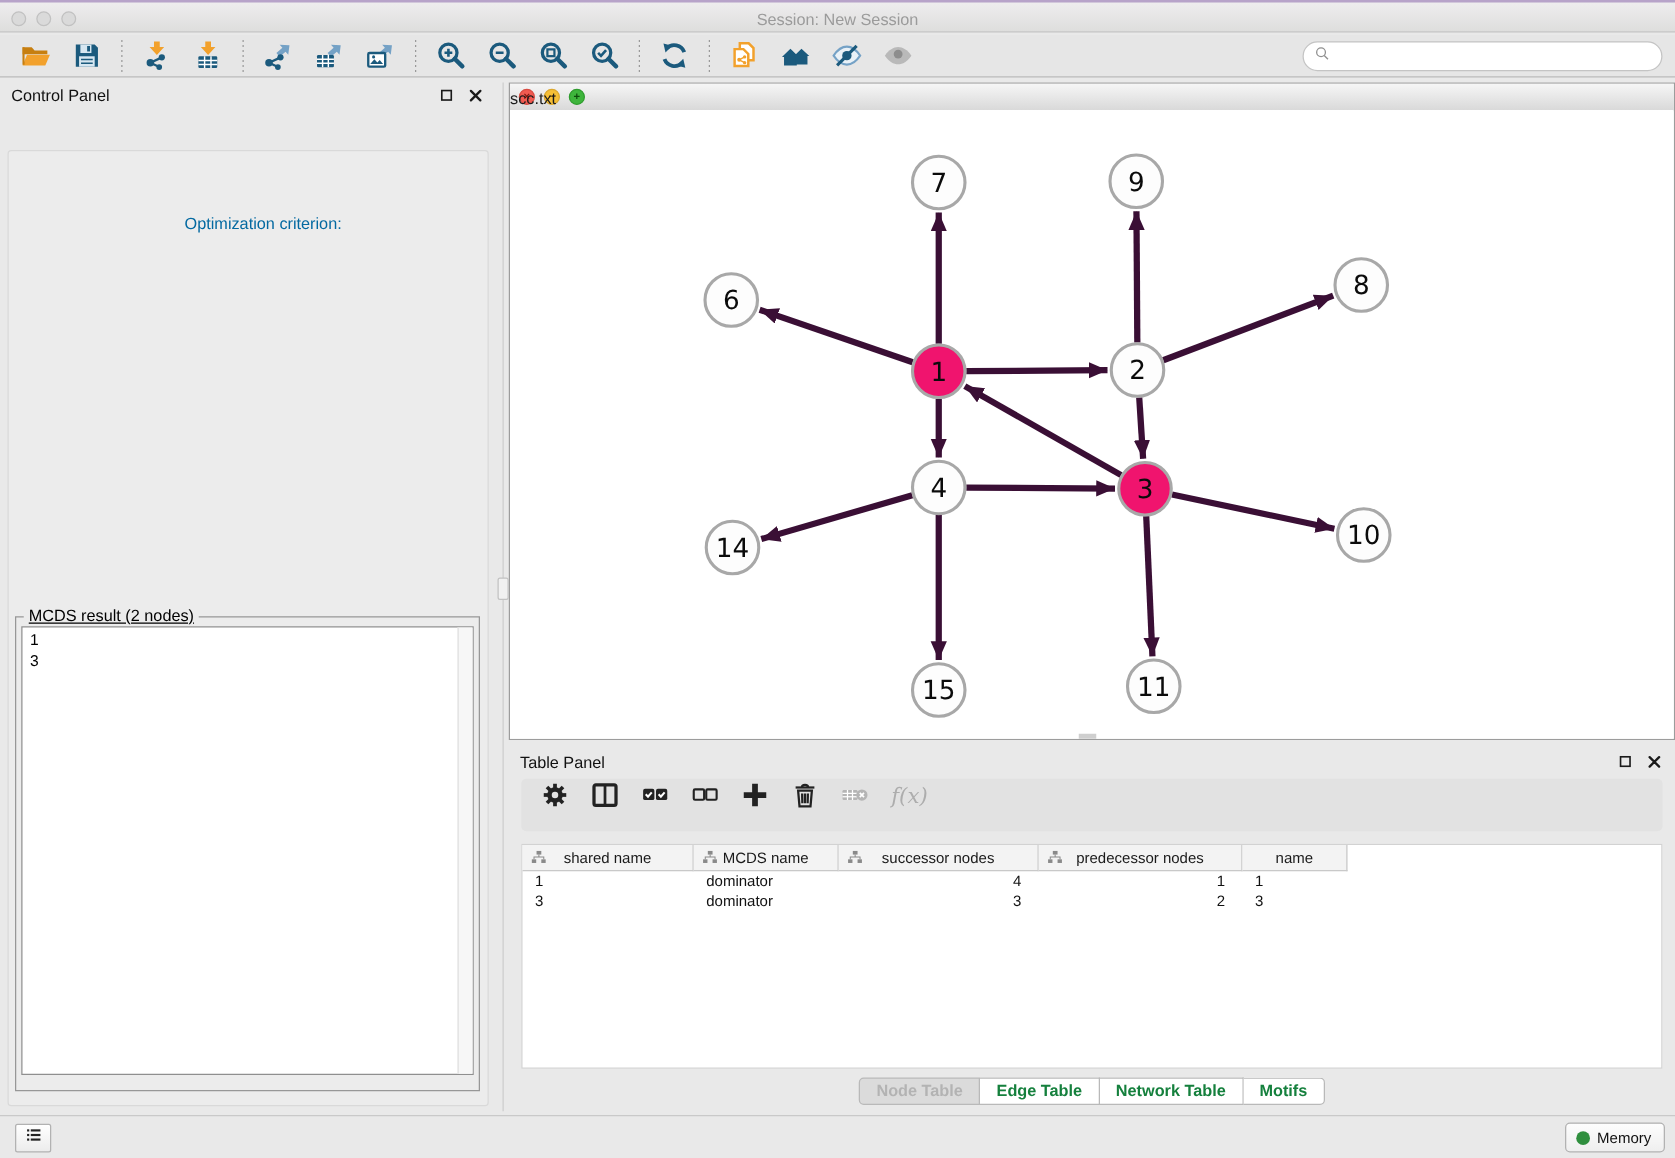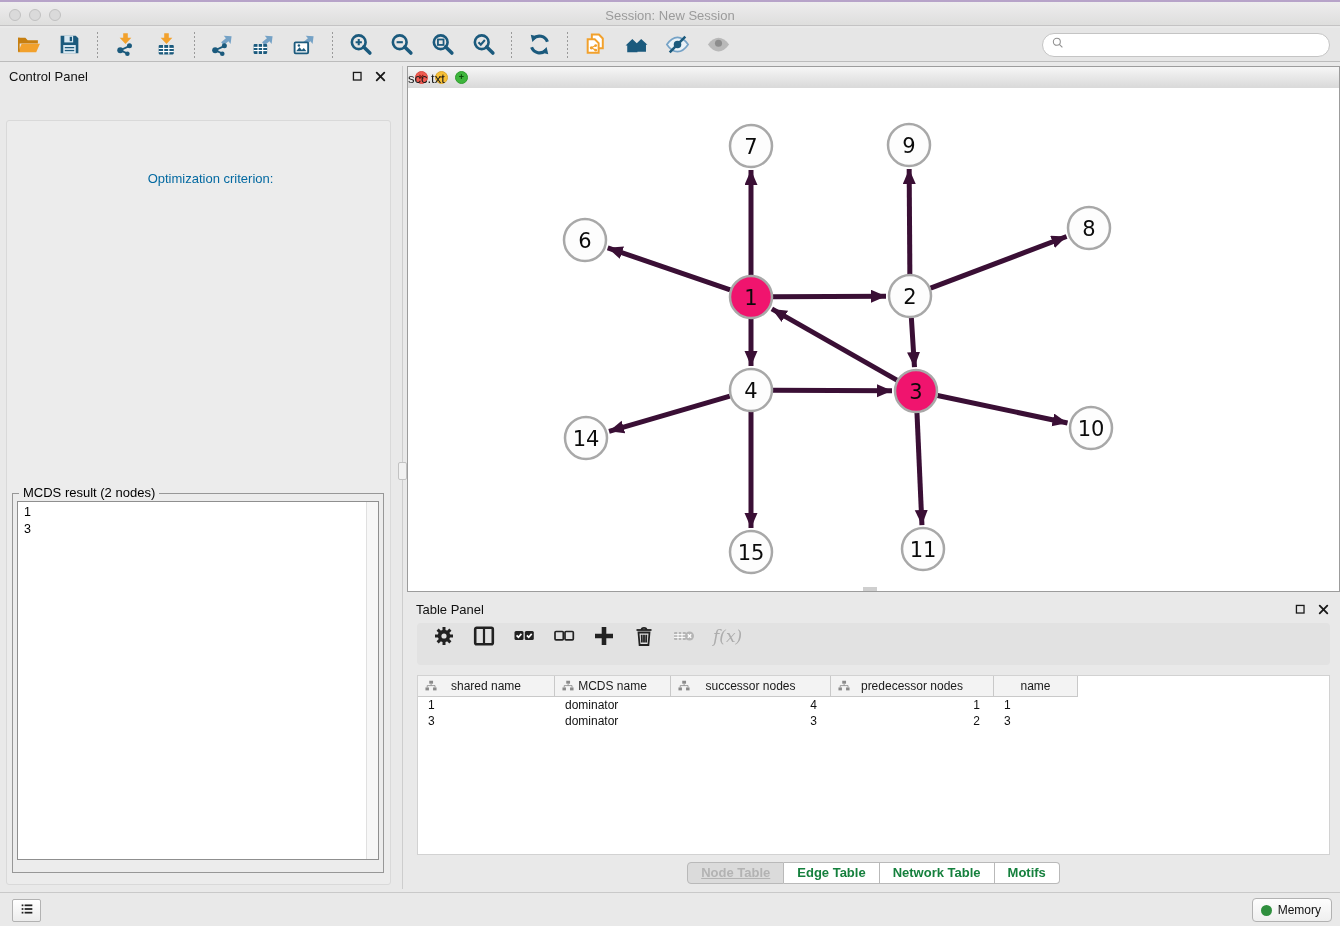--- a/index.html
+++ b/index.html
@@ -43,21 +43,21 @@
     border:1px solid #d9d9d9; border-radius:3px; }
   .opt-label { position:absolute; top:17px; left:12px; width:100%; text-align:center; font-size:13px; color:#0369a1;margin-top:33px; }
   .criterion-select { position:absolute; left:38px; top:39px; width:311px; height:22px; background:#fff;
     border:1px solid #b3b3b3; border-radius:4px; font-size:13px; display:flex; align-items:center;
     padding-left:9px; cursor:default; }
   .criterion-select .stepper { position:absolute; right:3px; top:2px; display:flex; }
   .btn-row { position:absolute; top:72px; left:0; width:100%; display:flex; justify-content:center; gap:14px; }
   .pbtn { height:22px; line-height:18px; padding:0 15px; background:#fff; border:1px solid #b3b3b3;
     border-radius:4px; font-size:13px; font-family:"Liberation Sans",sans-serif; cursor:default; }
   .mcds-box { position:absolute; left:5px; top:372px; width:372px; height:380px; border:1px solid #979797; }
-  .mcds-legend { position:absolute; left:6px; top:-9px; background:#ececec; padding:0 4px; font-size:13px; }
+  .mcds-legend { position:absolute; left:6px; top:-9px; background:#ececec; padding:0 4px; font-size:13px;text-decoration:underline; }
   .mcds-text { position:absolute; left:4px; top:7px; right:4px; bottom:12px; background:#fff;
     border:1px solid #8f8f8f; font-size:12.5px; }
   .mcds-lines { position:absolute; left:6px; top:2px; right:14px; }
   .rline { height:17px; line-height:17px; }
   .mcds-scroll { position:absolute; right:0; top:0; bottom:0; width:12px; background:#f7f7f7; border-left:1px solid #e0e0e0; }
 
   .splitter-line { position:absolute; left:402px; top:66px; width:1px; height:823px; background:#cdcdcd; }
   .splitter-handle { position:absolute; left:398px; top:462px; width:9px; height:18px; background:#f1f1f1;
     border:1px solid #c2c2c2; border-radius:2px; }
 
@@ -89,21 +89,21 @@
   .thicon { position:absolute; left:6px; top:3px; display:inline-flex; }
   .thicon svg { height:14px; width:14px; }
   .trow { display:flex; height:16px; line-height:16px; font-size:12px; color:#111; }
   .td { padding-left:10px; white-space:nowrap; overflow:hidden; }
   .td.right { text-align:right; padding-right:14px; padding-left:0; }
   .table-tabs { position:absolute; left:0; top:265px; width:100%; display:flex; justify-content:center; }
   .btab { height:22px; line-height:20px; padding:0 13px; font-size:13px; font-weight:600; background:#fff;
     border:1px solid #b9b9b9; border-left:none; color:#15803d; font-family:"Liberation Sans",sans-serif; cursor:default; }
   .btab:first-child { border-left:1px solid #b9b9b9; border-radius:4px 0 0 4px; }
   .btab:last-child { border-radius:0 4px 4px 0; }
-  .btab.active { background:#dbdbdb; color:#b3b3b3;text-decoration:underline; }
+  .btab.active { background:#dbdbdb; color:#b3b3b3; }
 
   
   .status-bar { position:absolute; left:0; top:892px; width:100%; height:34px; background:#e9e9e9;
     border-top:1px solid #c9c9c9; }
   .list-btn { position:absolute; left:12px; top:6px; width:29px; height:23px;
     background:linear-gradient(#fff,#ececec); border:1px solid #b2b2b2; border-radius:2px;
     display:flex; align-items:center; justify-content:center; }
   .list-btn svg { height:16px; width:16px; }
   .memory-btn { position:absolute; right:8px; top:5px; height:24px; padding:0 10px 0 8px;
     background:linear-gradient(#fdfdfd,#efefef); border:1px solid #b2b2b2; border-radius:4px;

